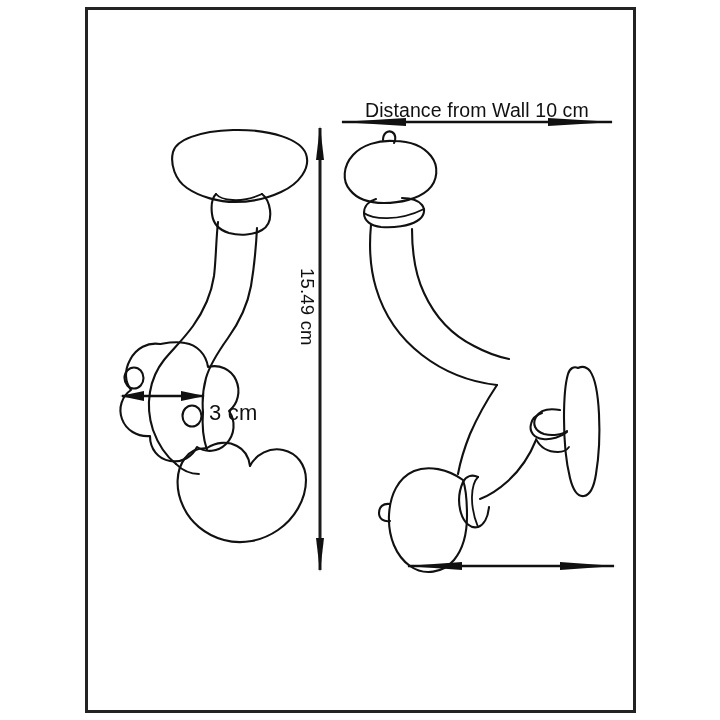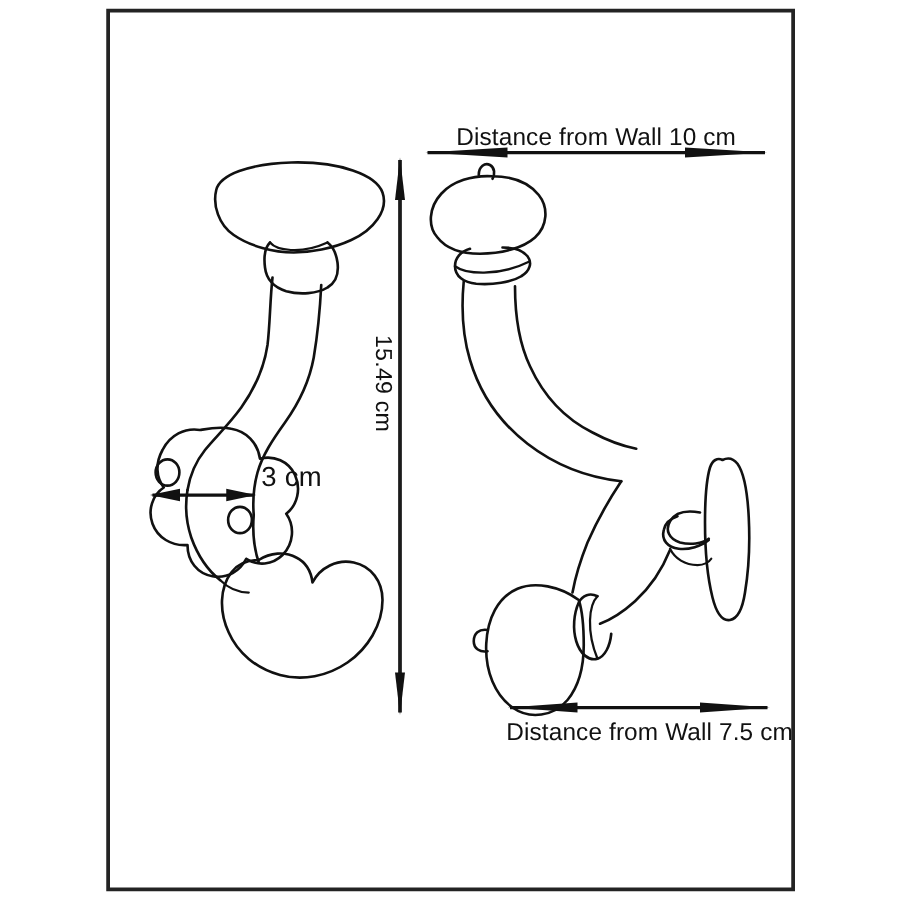--- a/index.html
+++ b/index.html
@@ -12,21 +12,21 @@
   .ln{fill:none;stroke:#111111;stroke-width:2.1;stroke-linecap:round;stroke-linejoin:round;}
   .ln-thin{fill:none;stroke:#111111;stroke-width:1.8;stroke-linecap:round;stroke-linejoin:round;}
   .dimline{stroke:#111111;stroke-width:2.6;stroke-linecap:butt;}
   .dimvert{stroke:#1b1b1b;stroke-width:3.0;stroke-linecap:butt;}
   .arrowhd{fill:#111111;}
   .lbl{position:absolute;white-space:nowrap;color:#111111;
        font-family:"Liberation Sans", sans-serif;font-weight:400;}
   #lbl-wall-top{left:365px;top:99px;font-size:19.5px;letter-spacing:.1px;}
   #lbl-wall-bottom{left:405px;top:575px;font-size:19.5px;letter-spacing:.1px;}
   #lbl-knob{left:130px;top:553px;font-size:23.5px;letter-spacing:.2px;}
-  #lbl-3cm{left:209px;top:369px;font-size:22px;letter-spacing:.2px;}
+  #lbl-3cm{left:209px;top:400px;font-size:22px;letter-spacing:.2px;}
   #lbl-height{left:318px;top:268px;font-size:18.5px;letter-spacing:.2px;
               transform:rotate(90deg);transform-origin:0 0;}
 </style>
 </head>
 <body>
 
 <div id="stage">
 
   <div id="frame"></div>
 
@@ -196,20 +196,19 @@
            C463,549 467,533 467,516
            C467,502 466,489 463,480 Z"></path>
 
       <path class="ln" d="M390,504 C383,503 379,507 379,513 C379,519 384,522 390,521"></path>
     </g>
 
   </svg>
 
   <div class="lbl" id="lbl-wall-top">Distance from Wall 10 cm</div>
 
-  <div class="lbl" id="lbl-wall-bottom">Distance from Wall 7.5 cm</div>
 
   <div class="lbl" id="lbl-height">15.49 cm</div>
 
   <div class="lbl" id="lbl-3cm">3 cm</div>
 
 
 </div>
 
 </body></html>

